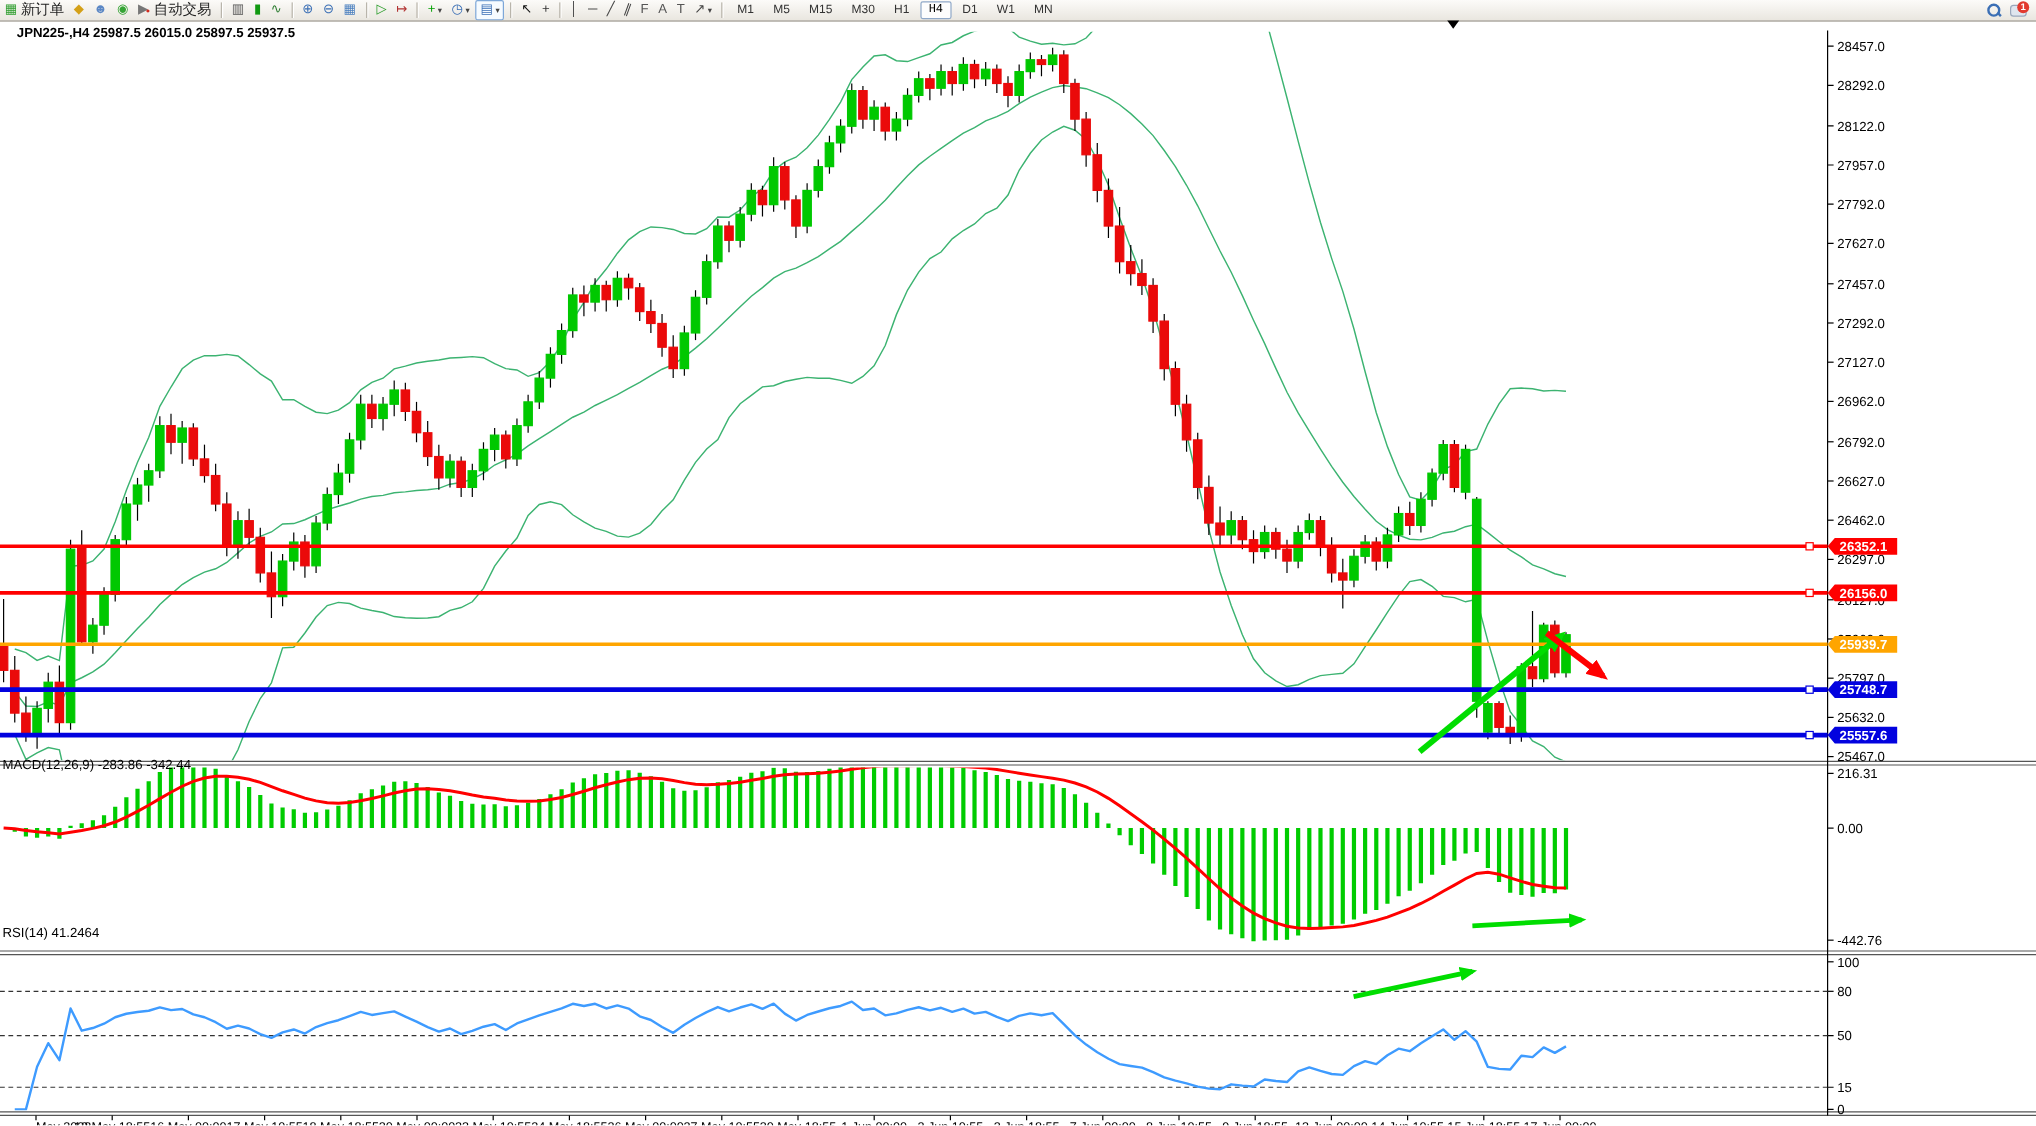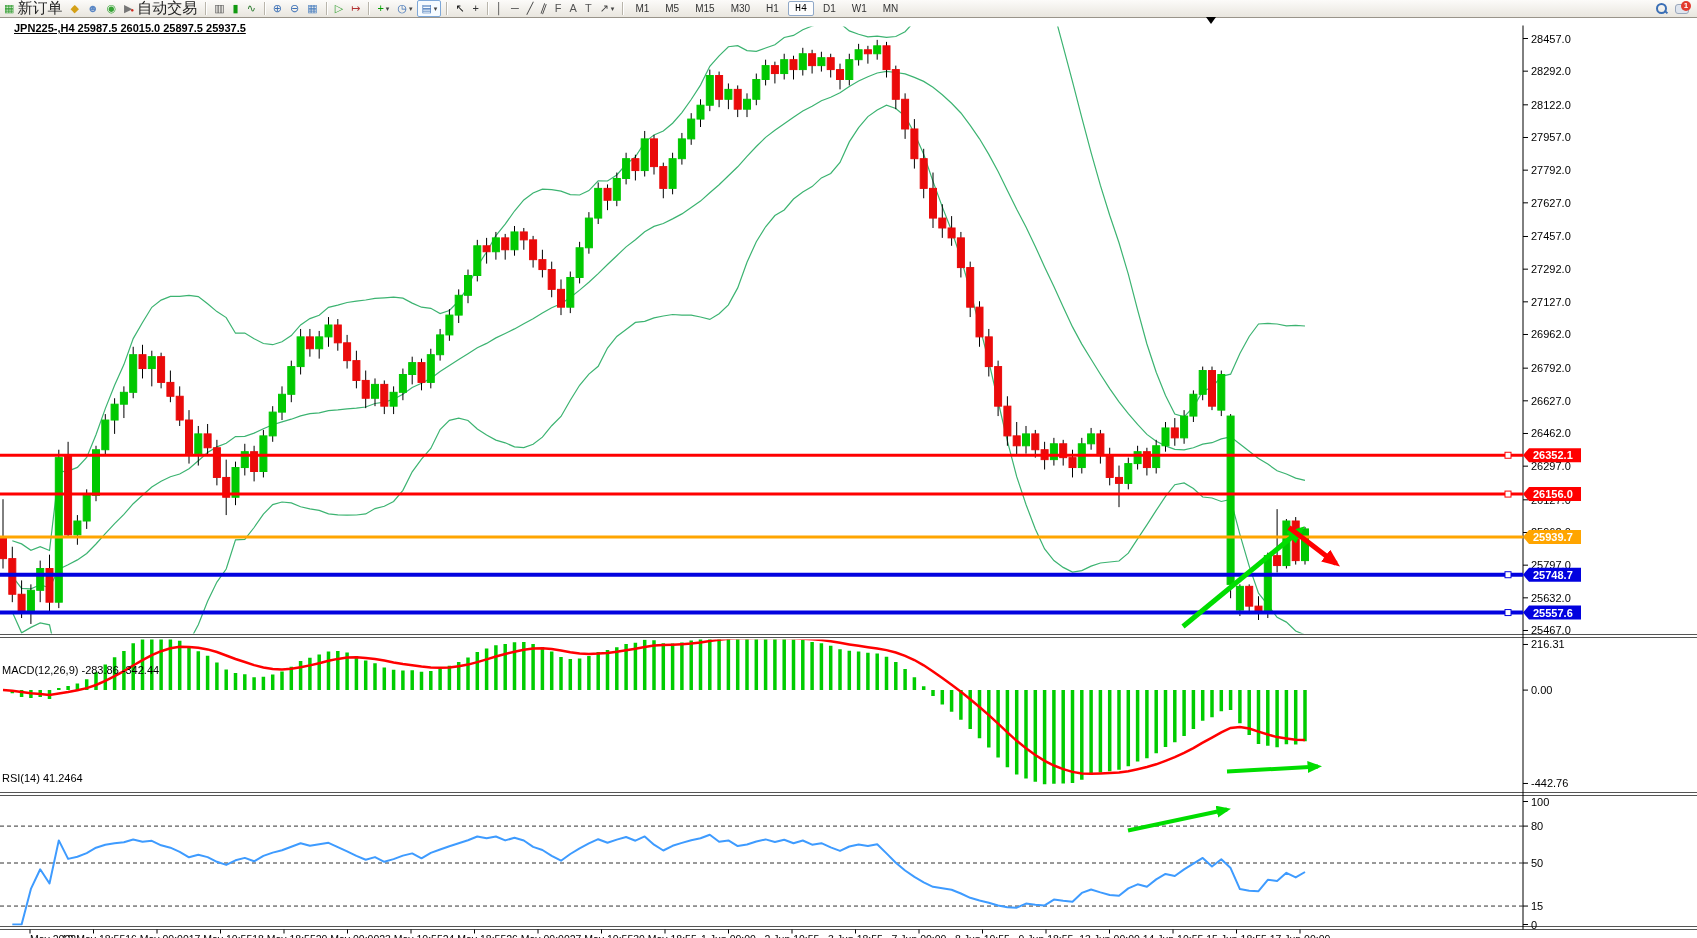--- a/index.html
+++ b/index.html
@@ -5,39 +5,39 @@
   html,body{margin:0;padding:0;background:#fff;width:1697px;height:938px;overflow:hidden;
     font-family:"Liberation Sans", sans-serif;-webkit-font-smoothing:none;}
   #app{position:relative;width:1697px;height:938px;background:#fff;}
   
   #toolbar{position:absolute;left:0;top:0;width:1697px;height:17px;
     background:linear-gradient(#fcfbf9,#e9e6df);border-bottom:1px solid #99948a;
     display:flex;align-items:center;font-size:11px;color:#222;white-space:nowrap;overflow:hidden;}
   .tb-btn{display:inline-flex;align-items:center;height:15px;padding:0 3px;margin:0 1px;cursor:default;}
   .tb-btn.active{background:#f6fbff;border:1px solid #7da7d8;border-radius:2px;}
   .tb-glyph{font-size:11px;line-height:11px;display:inline-block;}
-  .tb-label{margin-left:3px;font-size:15px;}
+  .tb-label{margin-left:3px;font-size:12px;}
   .tb-caret{font-size:7px;color:#444;margin-left:2px;}
   .tb-sep{width:1px;height:13px;background:#b9b5ab;margin:0 4px;box-shadow:1px 0 0 #fff;}
   .tf-btn{font-size:10px;padding:1px 6px;margin:0 1px;color:#333;border:1px solid transparent;text-align:right;}
   .tf-btn.active{background:#fdfdfd;border:1px solid #8fa8c8;border-radius:2px;color:#000;font-family:Liberation Mono, monospace;}
   #tb-spacer{flex:1;}
   #search-icon{position:relative;width:11px;height:11px;margin:0 6px;}
   #search-icon .lens{position:absolute;left:0;top:0;width:7px;height:7px;border:2px solid #3b6fb5;border-radius:50%;}
   #search-icon .tail{position:absolute;left:8px;top:8px;width:4px;height:2px;background:#3b6fb5;transform:rotate(45deg);}
   #chat-icon{position:relative;width:14px;height:11px;margin:0 8px 0 2px;}
   #chat-icon .bubble{position:absolute;left:0;top:1px;width:12px;height:8px;background:#dfe5ee;border:1px solid #9aa7bb;border-radius:3px;}
   #chat-icon .badge{position:absolute;left:6px;top:-2px;width:10px;height:10px;background:#e23a2e;color:#fff;
      border-radius:50%;font-size:8px;line-height:10px;text-align:center;font-weight:bold;}
   .rot20{transform:rotate(20deg);}
   
   #chart-svg{position:absolute;left:0;top:0;}
   .ovl{position:absolute;font-size:11px;color:#000;}
-  #symbol-label{left:14px;top:22px;font-weight:bold;text-decoration:underline;}
-  #macd-label{left:2px;top:664px;}
+  #symbol-label{left:14px;top:22px;font-weight:bold;}
+  #macd-label{left:2px;top:632px;}
   #rsi-label{left:2px;top:772px;}
   #shift-marker{left:1206px;top:17px;width:0;height:0;border-left:5px solid transparent;
      border-right:5px solid transparent;border-top:7px solid #000;position:absolute;}
 </style>
 </head>
 <body>
 
 <div id="app">
   <div id="toolbar">
       <span class="tb-btn">

